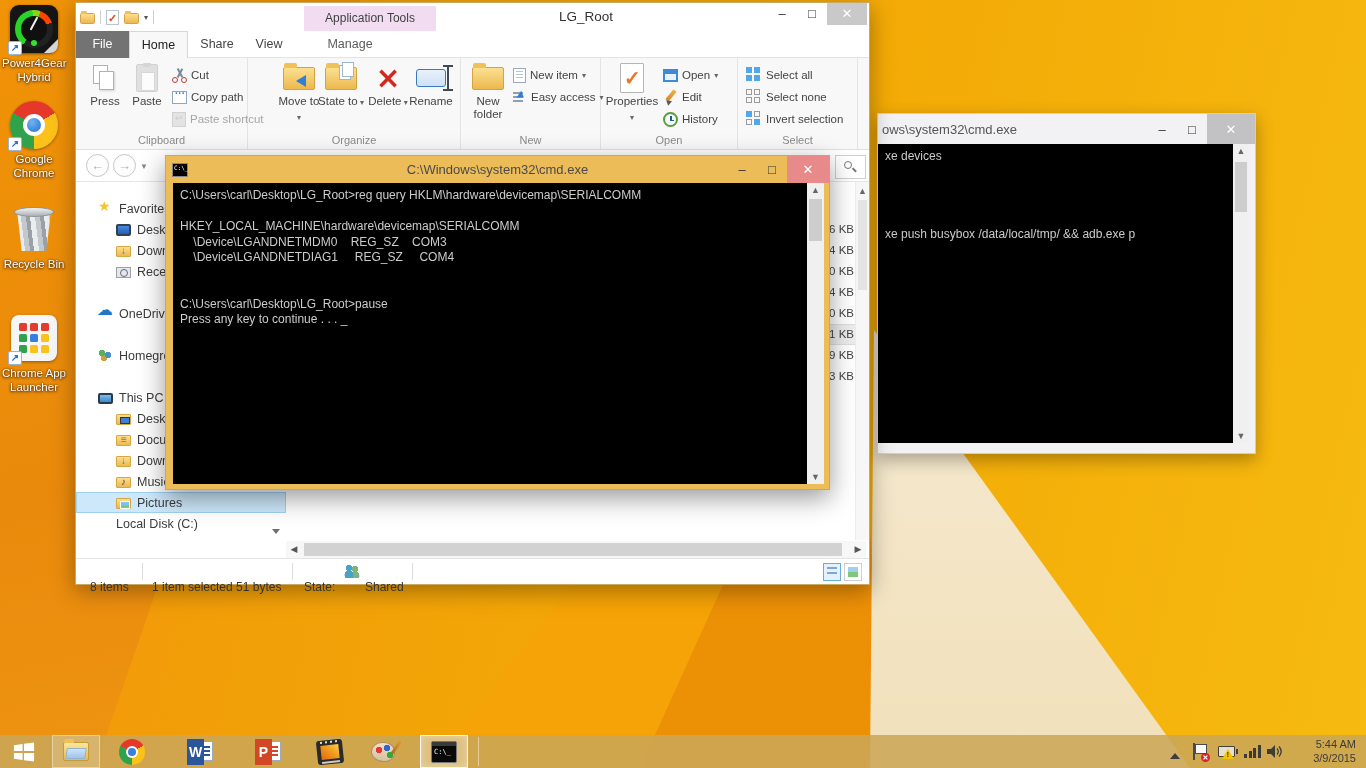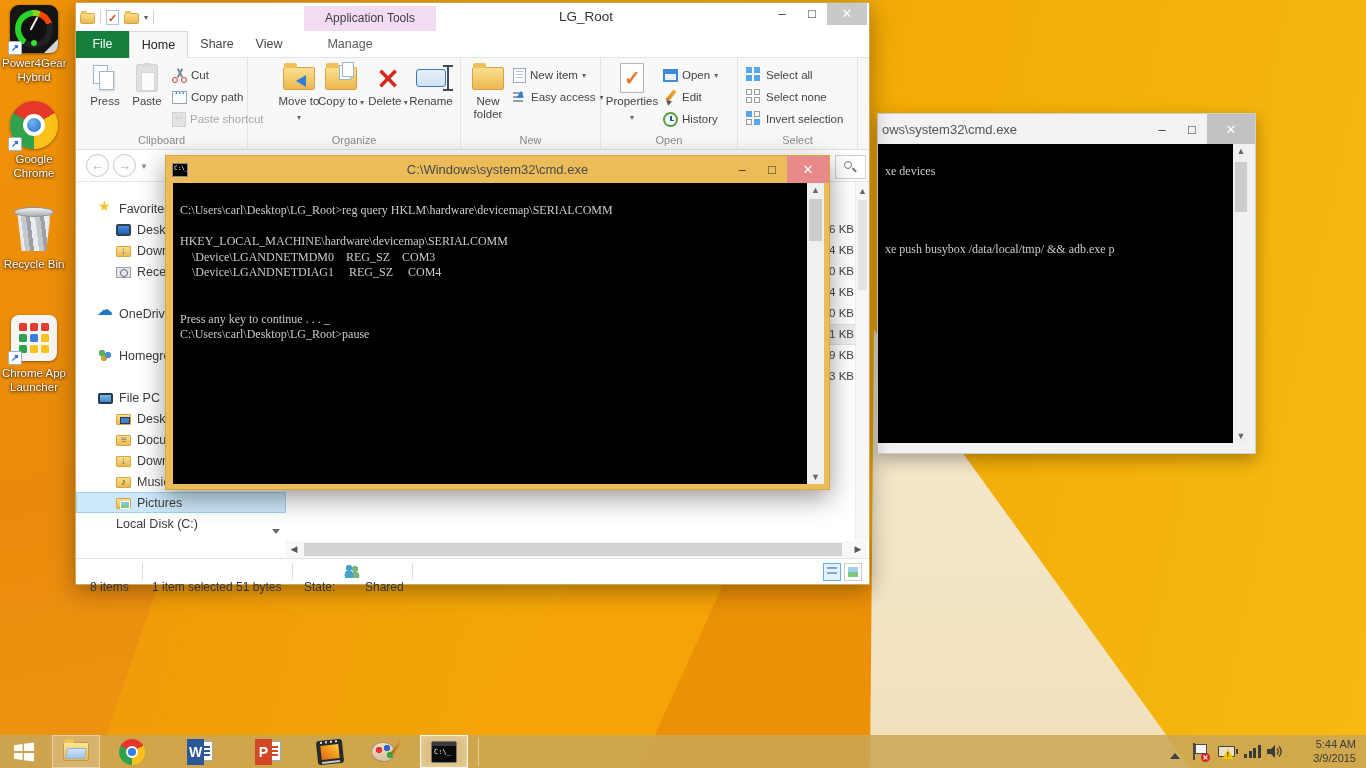--- a/index.html
+++ b/index.html
@@ -76,21 +76,21 @@
   .ctx-badge{position:absolute;left:228px;top:3px;width:132px;height:25px;background:#f2dcf2;
              text-align:center;font-size:12px;color:#3f3f3f;line-height:25px}
   .x-title{position:absolute;left:430px;top:6px;width:160px;text-align:center;font-size:13.5px;color:#333}
   .x-btns{position:absolute;right:2px;top:0;height:24px;display:flex;align-items:flex-start}
   .x-btns .wb{line-height:22px}
   .x-close{width:40px;height:22px;background:#c9c9c9;color:#fff;text-align:center;line-height:22px;font-size:13px}
 
   
   .tabrow{position:absolute;left:0;top:28px;right:0;height:27px;background:#fff;border-bottom:1px solid #e3e3e3}
   .tab{position:absolute;top:0;height:27px;text-align:center;font-size:12.5px;color:#444;line-height:27px}
-  .tab-file{left:0;width:53px;background:#15803d;color:#fff}
+  .tab-file{left:0;width:53px;background:#737373;color:#fff}
   .tab-home{left:53px;width:59px;background:#f8f8f8;border:1px solid #d8d8d8;border-bottom:none;color:#222}
   .tab-share{left:112px;width:58px}
   .tab-view{left:170px;width:46px}
   .tab-manage{left:246px;width:56px;color:#5a5a5a}
   .rib-collapse{position:absolute;right:46px;top:34px;font-size:9px;color:#777}
   .help-q{position:absolute;right:14px;top:31px;width:17px;height:17px;border-radius:50%;background:#2e7cd6;color:#fff;
           font-size:12px;font-weight:bold;text-align:center;line-height:17px}
 
   
   .ribbon{position:absolute;left:0;top:55px;right:0;height:92px;background:#f8f8f8;border-bottom:1px solid #e0e0e0}
@@ -219,21 +219,21 @@
              box-shadow:0 8px 24px rgba(0,0,0,.4);z-index:4;border:1px solid #d9a63e}
   #cmd-front .tbar{position:absolute;left:0;top:0;right:0;height:27px;display:flex;align-items:center}
   .cmd-ico{width:16px;height:14px;background:#000;border:1px solid #888;margin-left:6px;position:relative;flex:none}
   .cmd-ico::after{content:"C:\\_";position:absolute;left:1px;top:0;color:#fff;font-family:"DejaVu Sans Mono",monospace;font-size:6px}
   #cmd-front .ttl{position:absolute;left:0;right:0;text-align:center;font-size:13px;color:#4a4a4a}
   #cmd-front .win-btns{height:27px}
   .wb-close-red{width:42px;height:27px;background:#e98a8a;color:#fff;display:flex;align-items:center;justify-content:center;font-size:13px}
   #cmd-front .black{position:absolute;left:7px;top:27px;width:634px;height:301px;background:#000;overflow:hidden}
   #cmd-front .sbar{position:absolute;left:641px;top:27px;width:17px;height:301px;background:#f0f0f0}
 
-  .con{font-family:Liberation Serif, serif;font-size:12px;color:#cbcbcb;padding:20px 7px}
+  .con{font-family:Liberation Sans, sans-serif;font-size:12px;color:#cbcbcb;padding:5px 7px}
   .con-line{white-space:pre;height:15.5px;line-height:15.5px;overflow:hidden}
 
   
   #taskbar{position:absolute;left:0;bottom:0;width:1366px;height:33px;background:rgba(203,166,86,.88);z-index:10}
   .tb-start{position:absolute;left:0;top:0;width:48px;height:33px;display:flex;align-items:center;justify-content:center}
   .tb-cell{position:absolute;top:0;height:33px;width:48px;display:flex;align-items:center;justify-content:center}
   .tb-cell.open{background:rgba(255,255,255,.18);box-shadow:inset 0 0 0 1px rgba(255,255,255,.4)}
   .tb-cell.active{background:rgba(255,255,255,.3);box-shadow:inset 0 0 0 1px rgba(255,255,255,.85),inset 0 0 8px rgba(255,255,255,.4)}
   .tb-sep{position:absolute;top:2px;height:29px;width:1px;background:rgba(255,255,255,.45)}
   
@@ -441,21 +441,21 @@
               </span>
             </div>
           <div class="blab has-dd">Move to</div>
         </div>
         <div class="bigbtn" style="left:70px">
           <div class="bicon">
               <span class="ric fold32">
                 <span class="pages2"></span>
               </span>
             </div>
-          <div class="blab has-dd">Copy to</div>
+          <div class="blab has-dd">State to</div>
         </div>
         <div class="bigbtn" style="left:117px">
           <div class="bicon">
               <span class="ric ic-del">×</span>
             </div>
           <div class="blab has-dd">Delete</div>
         </div>
         <div class="bigbtn" style="left:160px">
           <div class="bicon">
               <span class="ric ic-ren"></span>
@@ -573,21 +573,21 @@
           <div class="nav-item lvl0 gap">
             <span class="nav-ico" data-icon="onedrive-cloud-icon"></span>
             <span>OneDrive</span>
           </div>
           <div class="nav-item lvl0 gap">
             <span class="nav-ico" data-icon="homegroup-icon"></span>
             <span>Homegroup</span>
           </div>
           <div class="nav-item lvl0 gap">
             <span class="nav-ico" data-icon="computer-icon"></span>
-            <span>File PC</span>
+            <span>This PC</span>
           </div>
           <div class="nav-item lvl1">
             <span class="nav-ico" data-icon="desktop-folder-icon"></span>
             <span>Desktop</span>
           </div>
           <div class="nav-item lvl1">
             <span class="nav-ico" data-icon="documents-folder-icon"></span>
             <span>Documents</span>
           </div>
           <div class="nav-item lvl1">
@@ -661,22 +661,22 @@
     </div>
     <div class="black">
       <div class="con" id="cmd-front-lines">
           <div class="con-line">C:\Users\carl\Desktop\LG_Root&gt;reg query HKLM\hardware\devicemap\SERIALCOMM</div>
           <div class="con-line"></div>
           <div class="con-line">HKEY_LOCAL_MACHINE\hardware\devicemap\SERIALCOMM</div>
           <div class="con-line">    \Device\LGANDNETMDM0    REG_SZ    COM3</div>
           <div class="con-line">    \Device\LGANDNETDIAG1     REG_SZ     COM4</div>
           <div class="con-line"></div>
           <div class="con-line"></div>
+          <div class="con-line">C:\Users\carl\Desktop\LG_Root&gt;pause</div>
           <div class="con-line">Press any key to continue . . . _</div>
-          <div class="con-line">C:\Users\carl\Desktop\LG_Root&gt;pause</div>
         </div>
     </div>
     <div class="sbar">
       <span class="sb-arrow" style="top:0">▲</span>
       <div class="sb-thumb" style="top:16px;height:42px"></div>
       <span class="sb-arrow" style="bottom:0">▼</span>
     </div>
   </div>
 
   <div id="taskbar">

